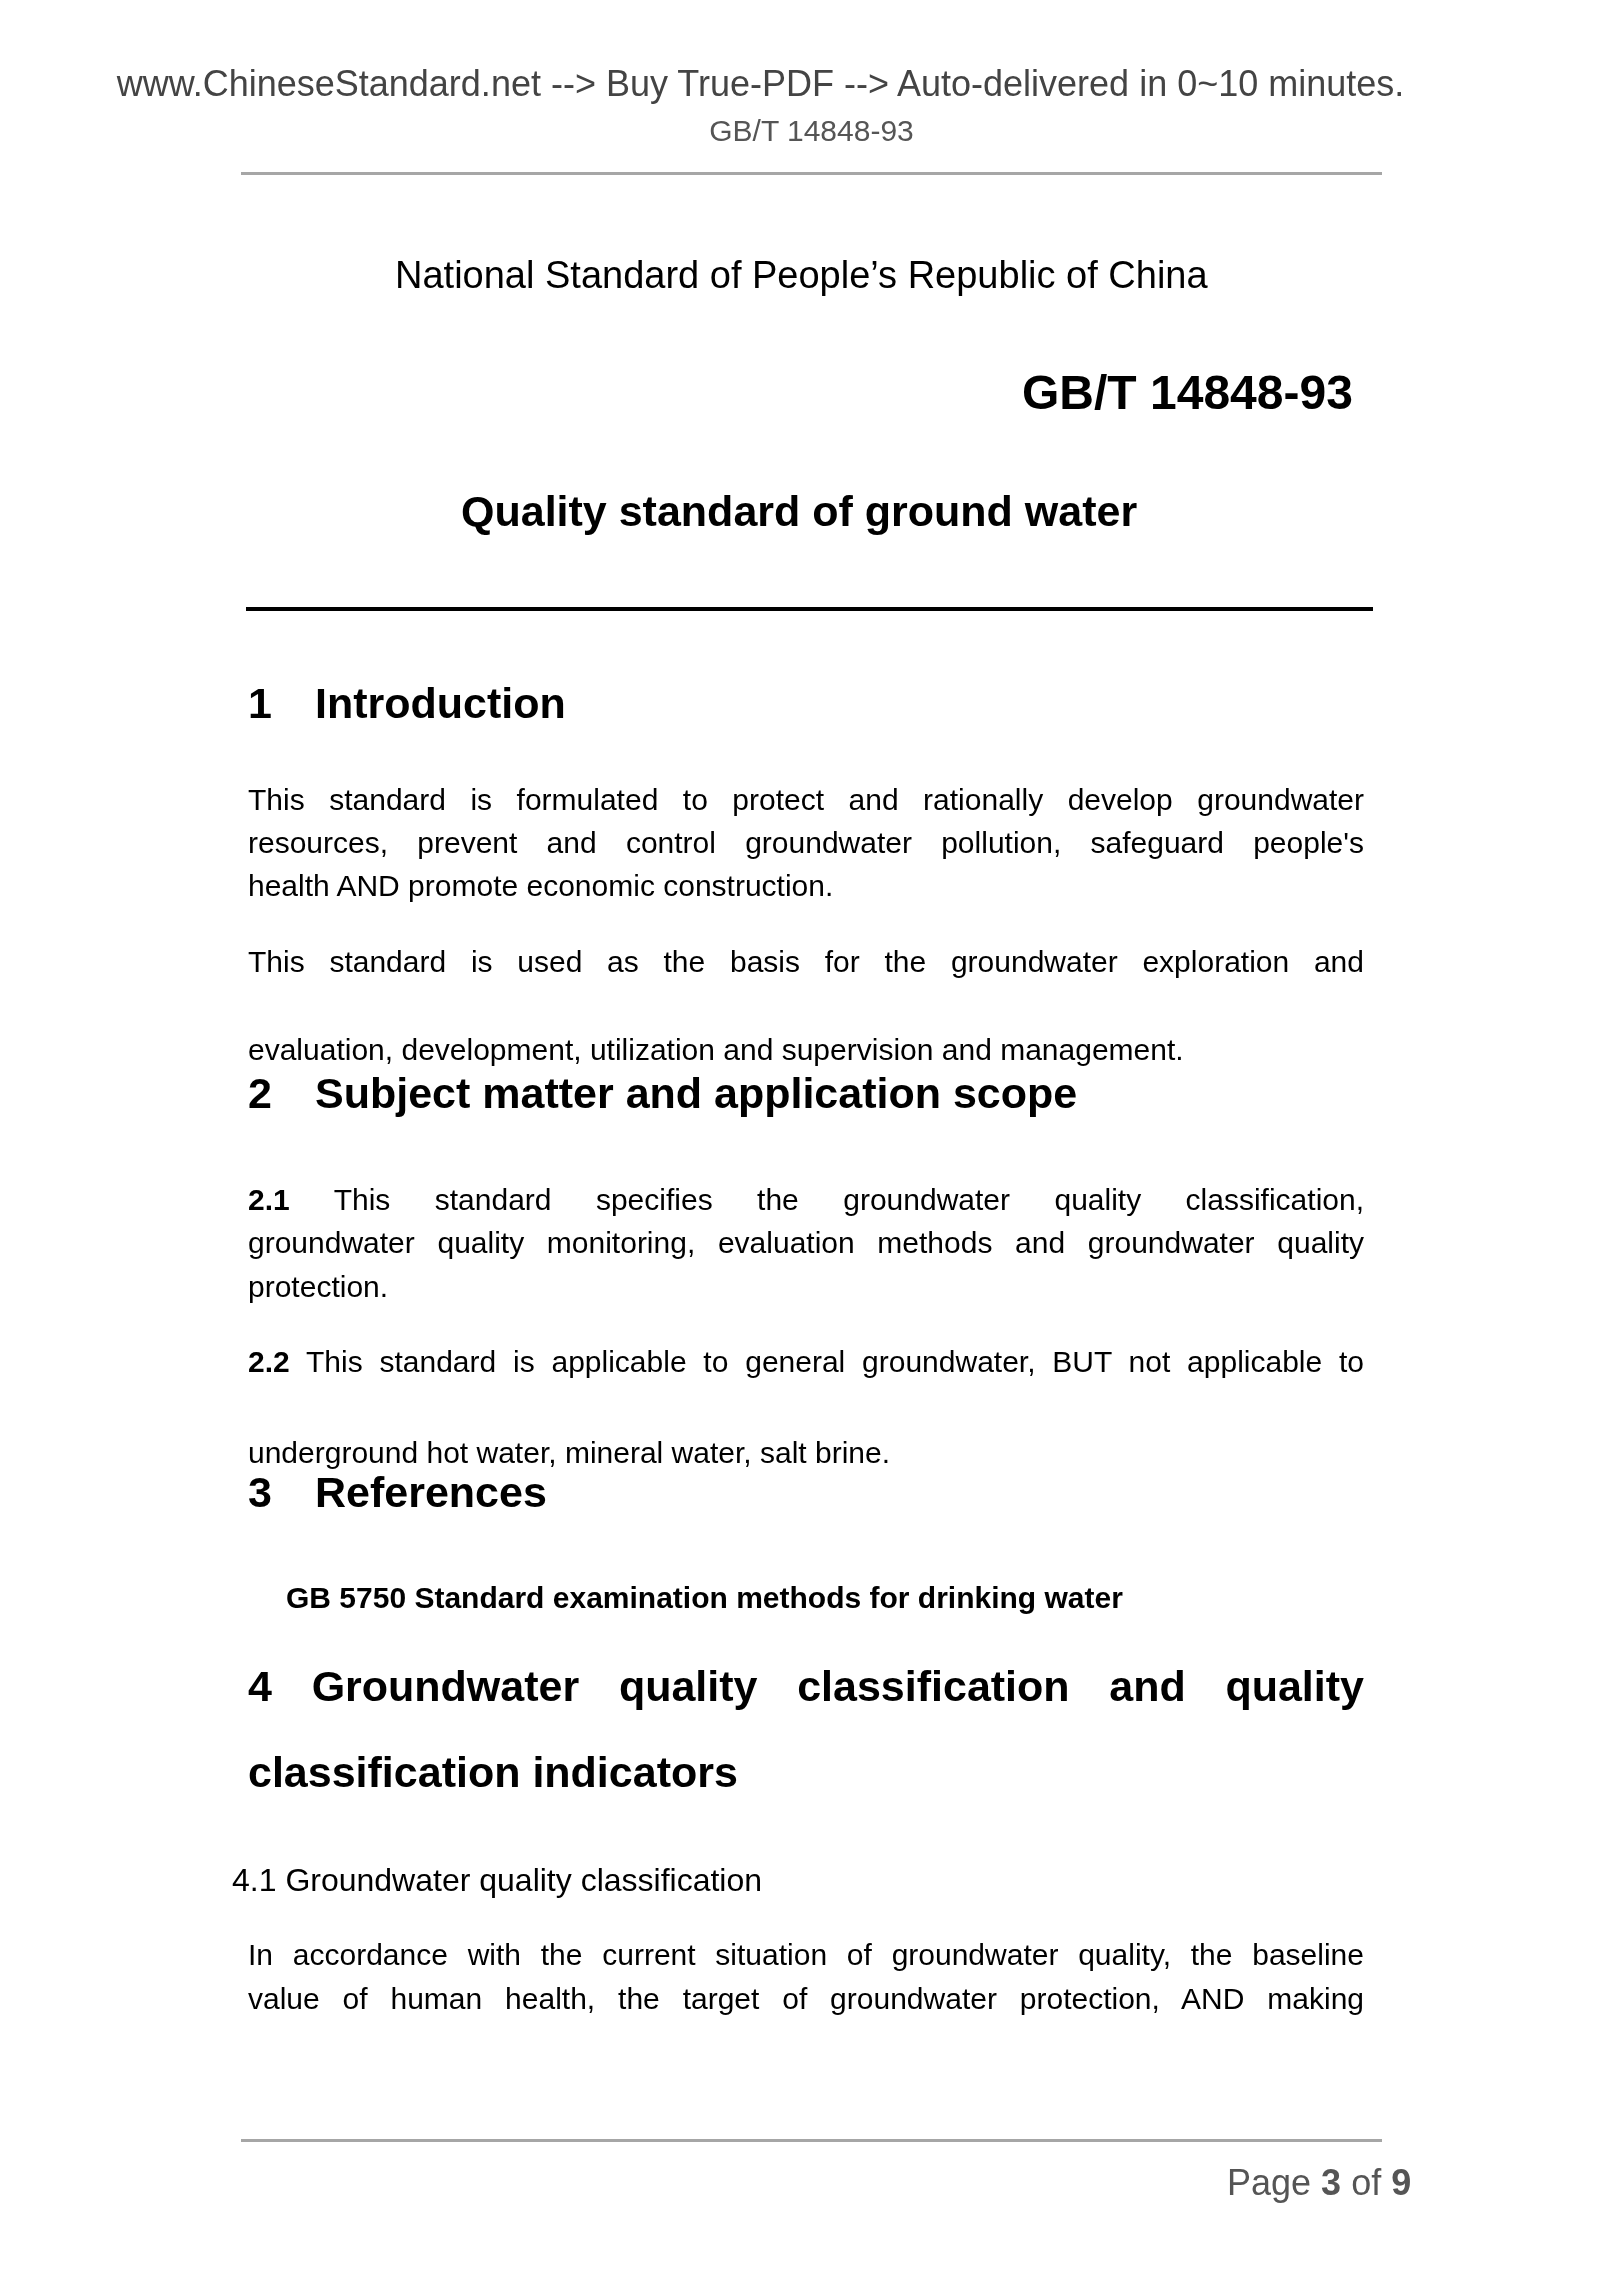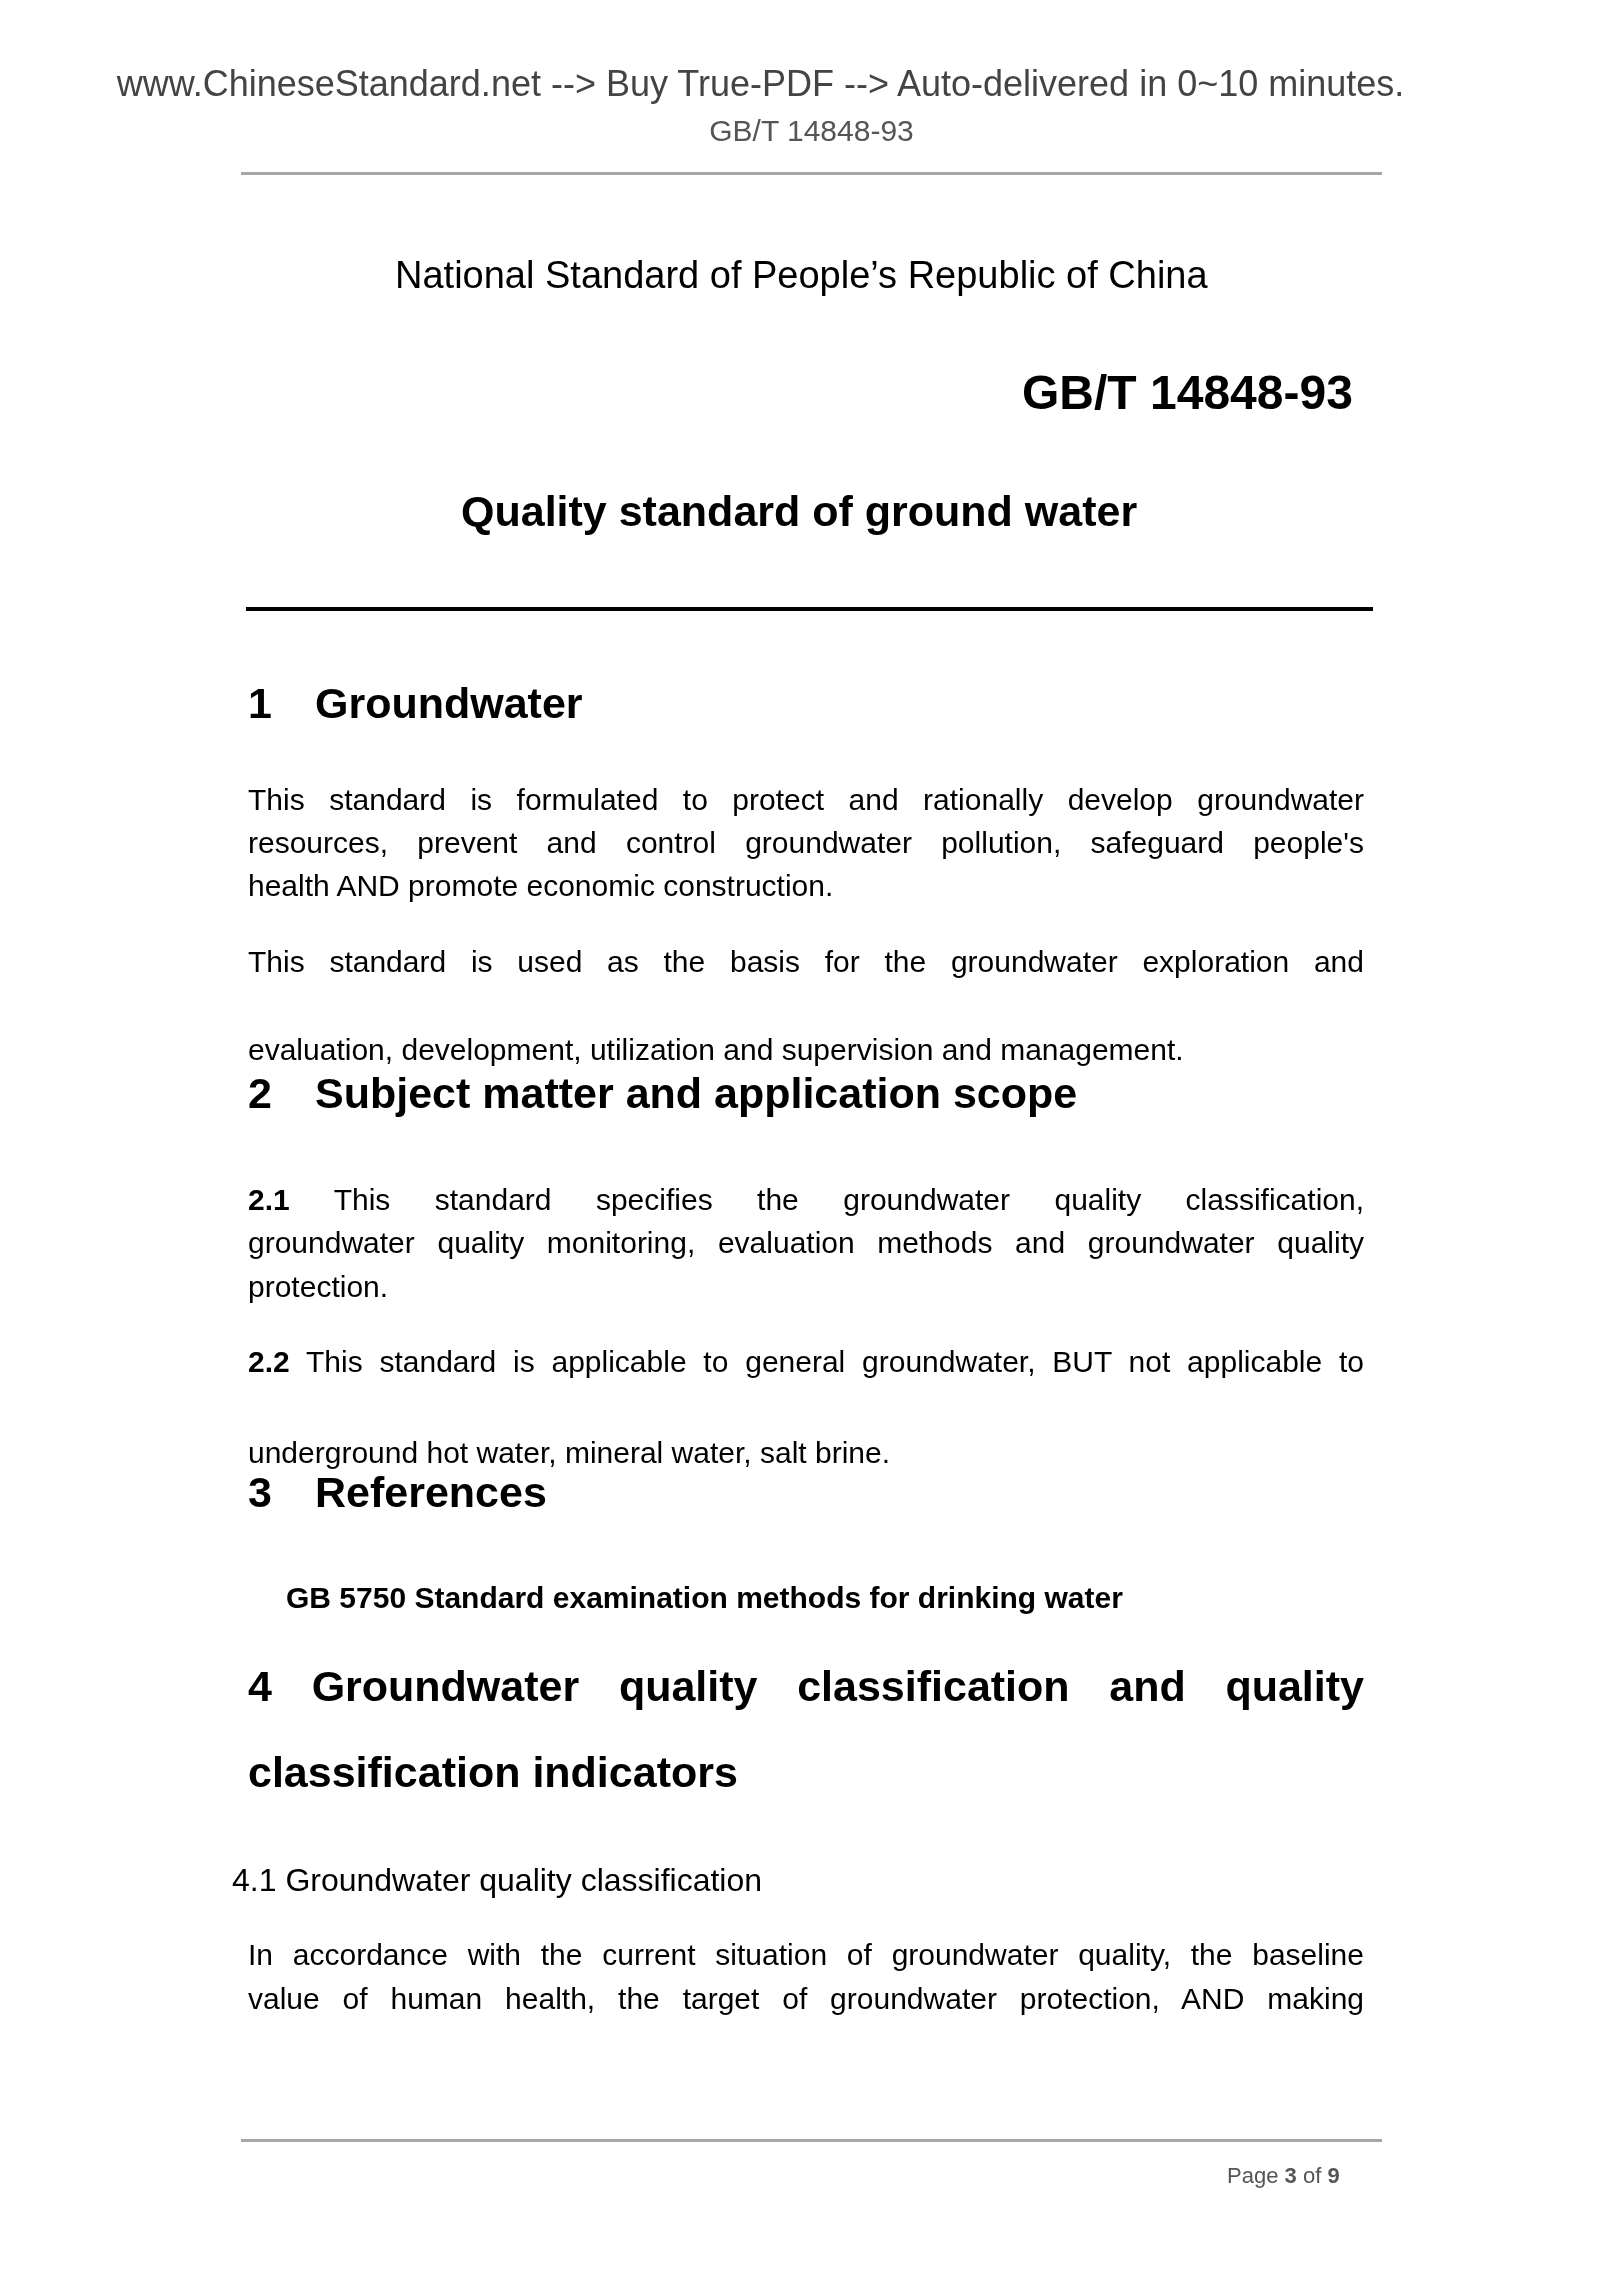--- a/index.html
+++ b/index.html
@@ -11,37 +11,37 @@
   .rule-thin { position: absolute; height: 2.5px; background: #a6a6a6; }
   .rule-thick { position: absolute; height: 4.2px; background: #000000; }
   .nat { font-size: 38px; }
   .code { font-size: 48px; font-weight: bold; }
   .title { font-size: 43px; font-weight: bold; }
   .h1 { font-size: 43px; font-weight: bold; left: 248px; }
   .h1 .num { display: inline-block; width: 67px; }
   .body-line { left: 248px; width: 1116px; font-size: 30px; }
   .j { text-align: justify; text-align-last: justify; }
   .h2 { left: 232px; font-size: 32px; font-weight: normal; }
-  .footer { font-size: 22px; color: #555555; }
+  .footer { font-size: 36px; color: #555555; }
   b { font-weight: bold; }
 </style>
 </head>
 <body>
 
 <div class="abs hdr1" style="top:66px;">www.ChineseStandard.net --&gt; Buy True-PDF --&gt; Auto-delivered in 0~10 minutes.</div>
 <div class="abs hdr2" style="top:116px;">GB/T 14848-93</div>
 <div class="rule-thin" style="left:241px; width:1141px; top:172px;"></div>
 
 <div class="abs nat" style="left:395px; top:256px;">National Standard of People’s Republic of China</div>
 <div class="abs code" style="left:1022px; top:369px;">GB/T 14848-93</div>
 <div class="abs title" style="left:461px; top:490px;">Quality standard of ground water</div>
 <div class="rule-thick" style="left:246px; width:1127px; top:607px;"></div>
 
 <div class="abs h1" style="top:682px;">
-  <span class="num">1</span><span>Groundwater</span>
+  <span class="num">1</span><span>Introduction</span>
 </div>
 <div class="abs body-line j" style="top:785px;">This standard is formulated to protect and rationally develop groundwater</div>
 <div class="abs body-line j" style="top:828px;">resources, prevent and control groundwater pollution, safeguard people's</div>
 <div class="abs body-line" style="top:871px;">health AND promote economic construction.</div>
 
 <div class="abs body-line j" style="top:947px;">This standard is used as the basis for the groundwater exploration and</div>
 <div class="abs body-line" style="top:991px;margin-top:44px;">evaluation, development, utilization and supervision and management.</div>
 
 <div class="abs h1" style="top:1072px;">
   <span class="num">2</span><span>Subject matter and application scope</span>

